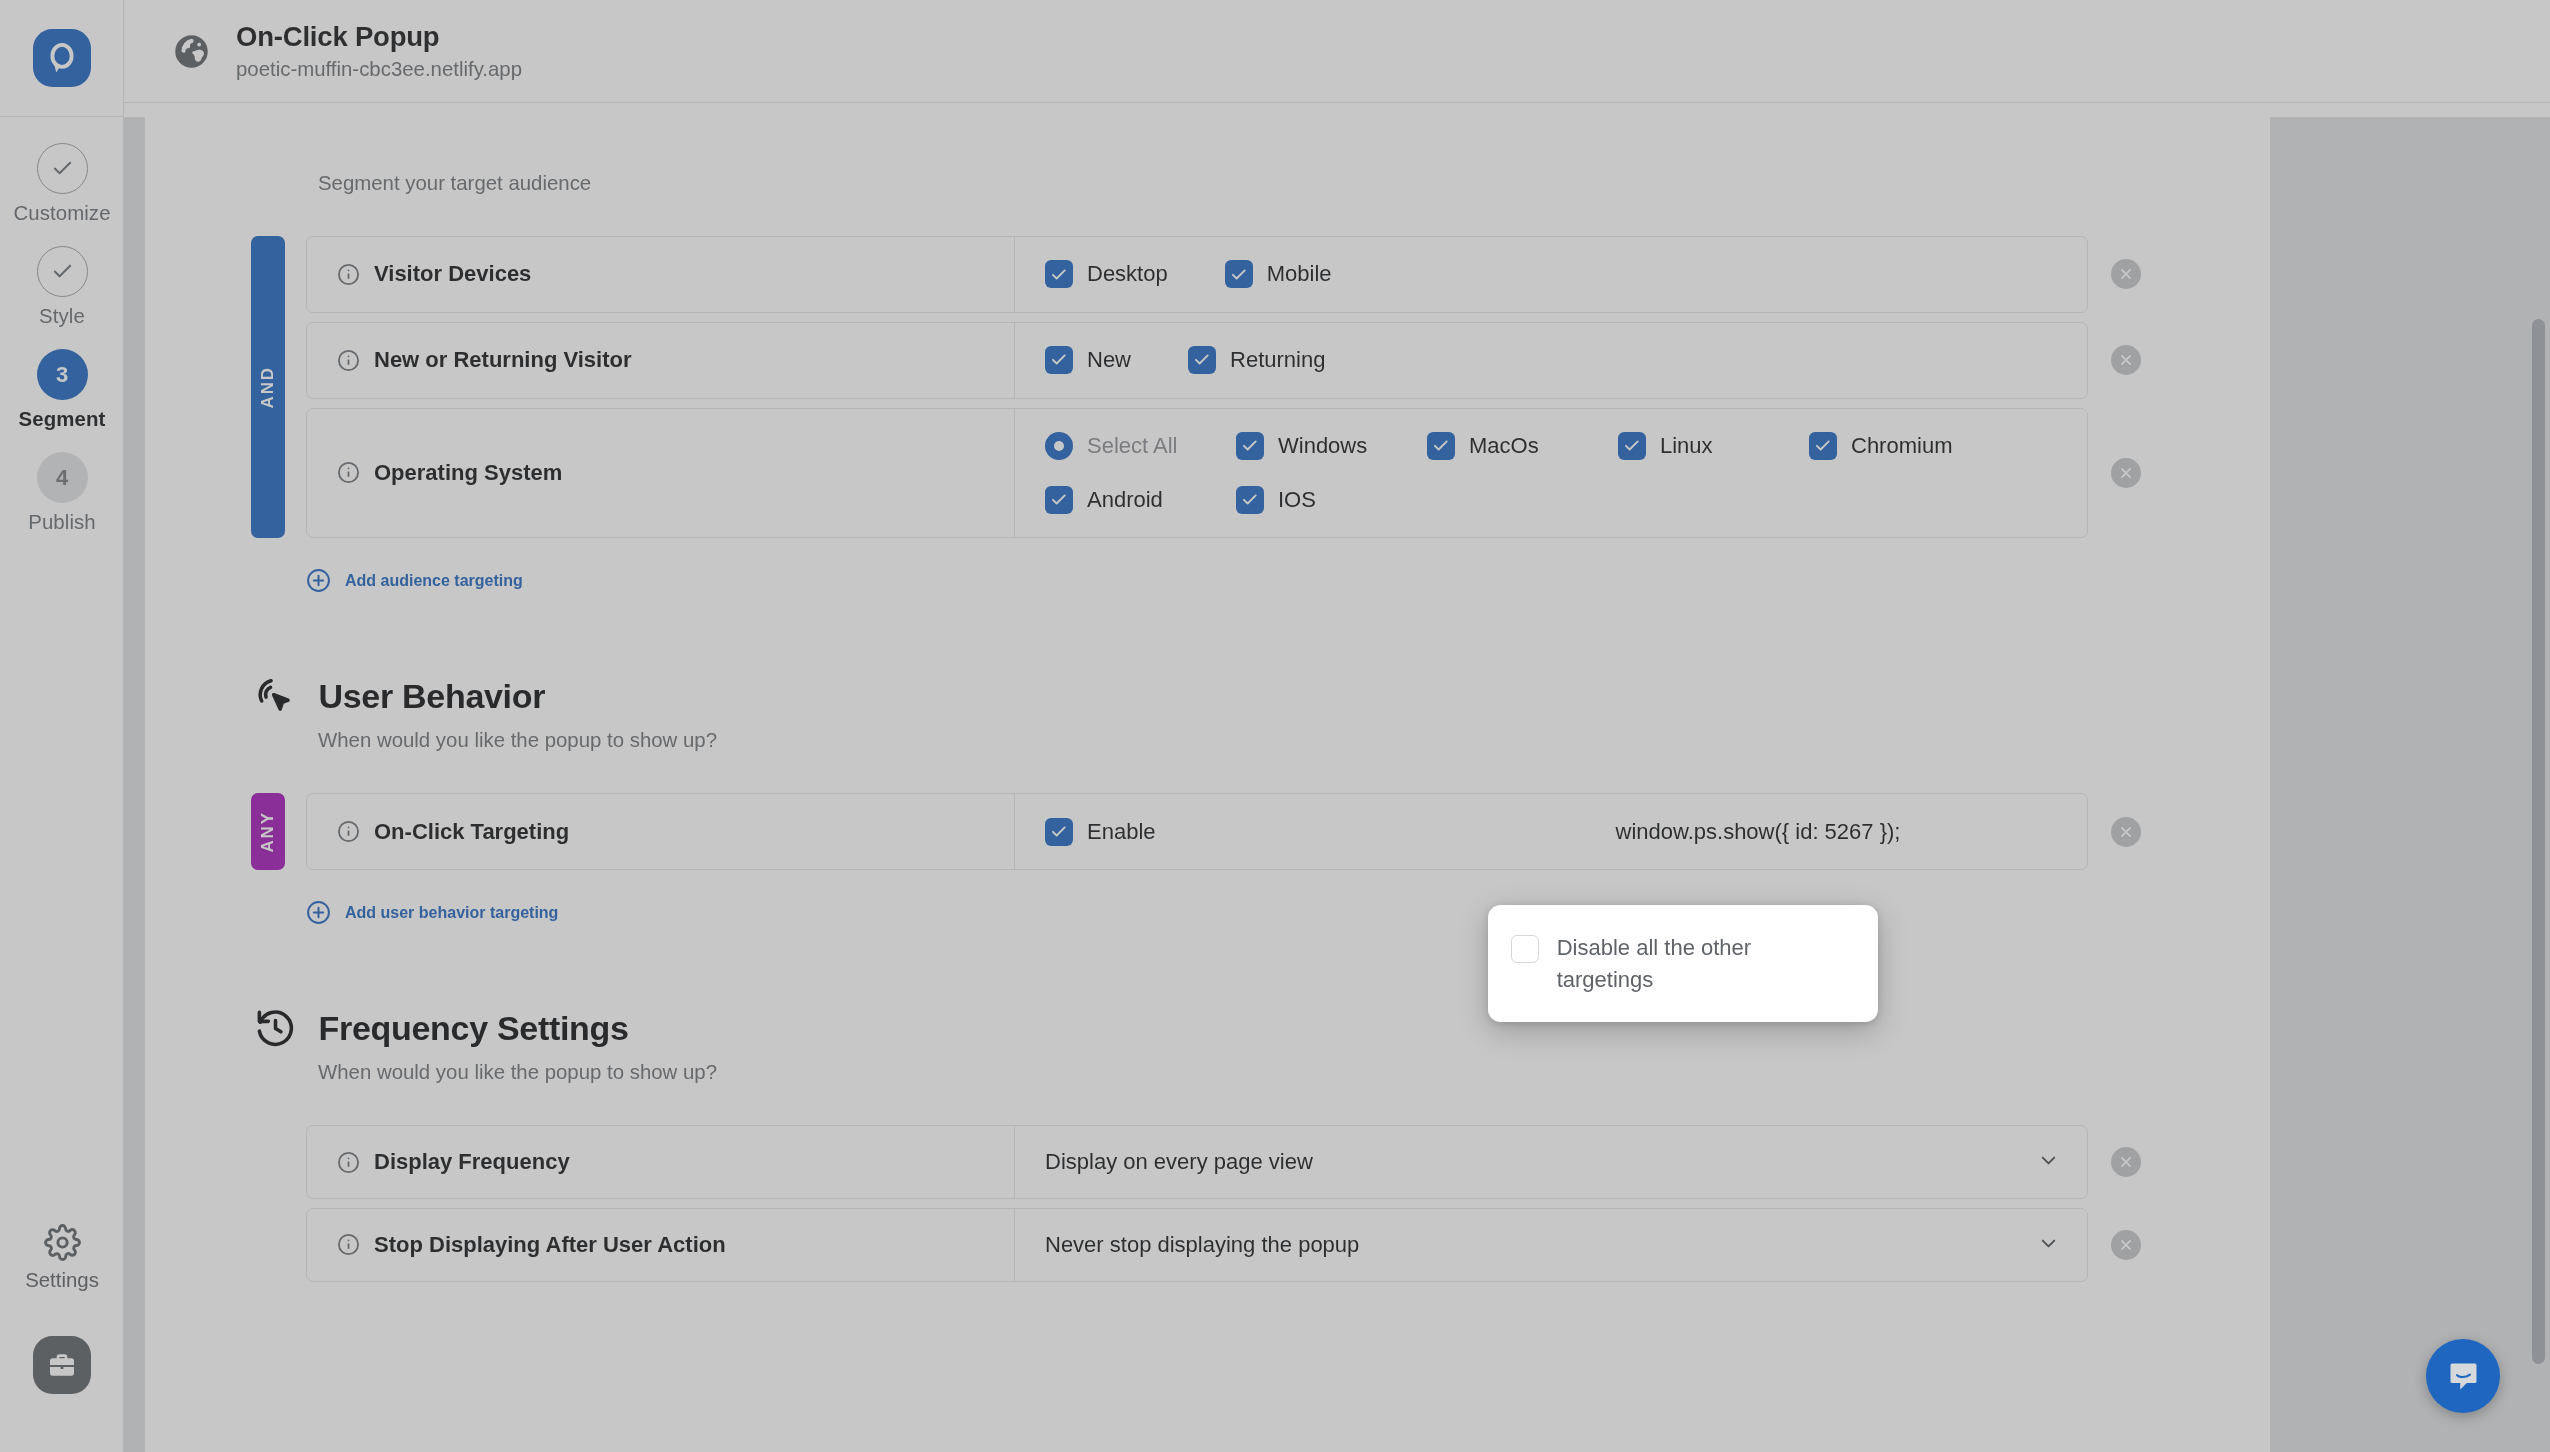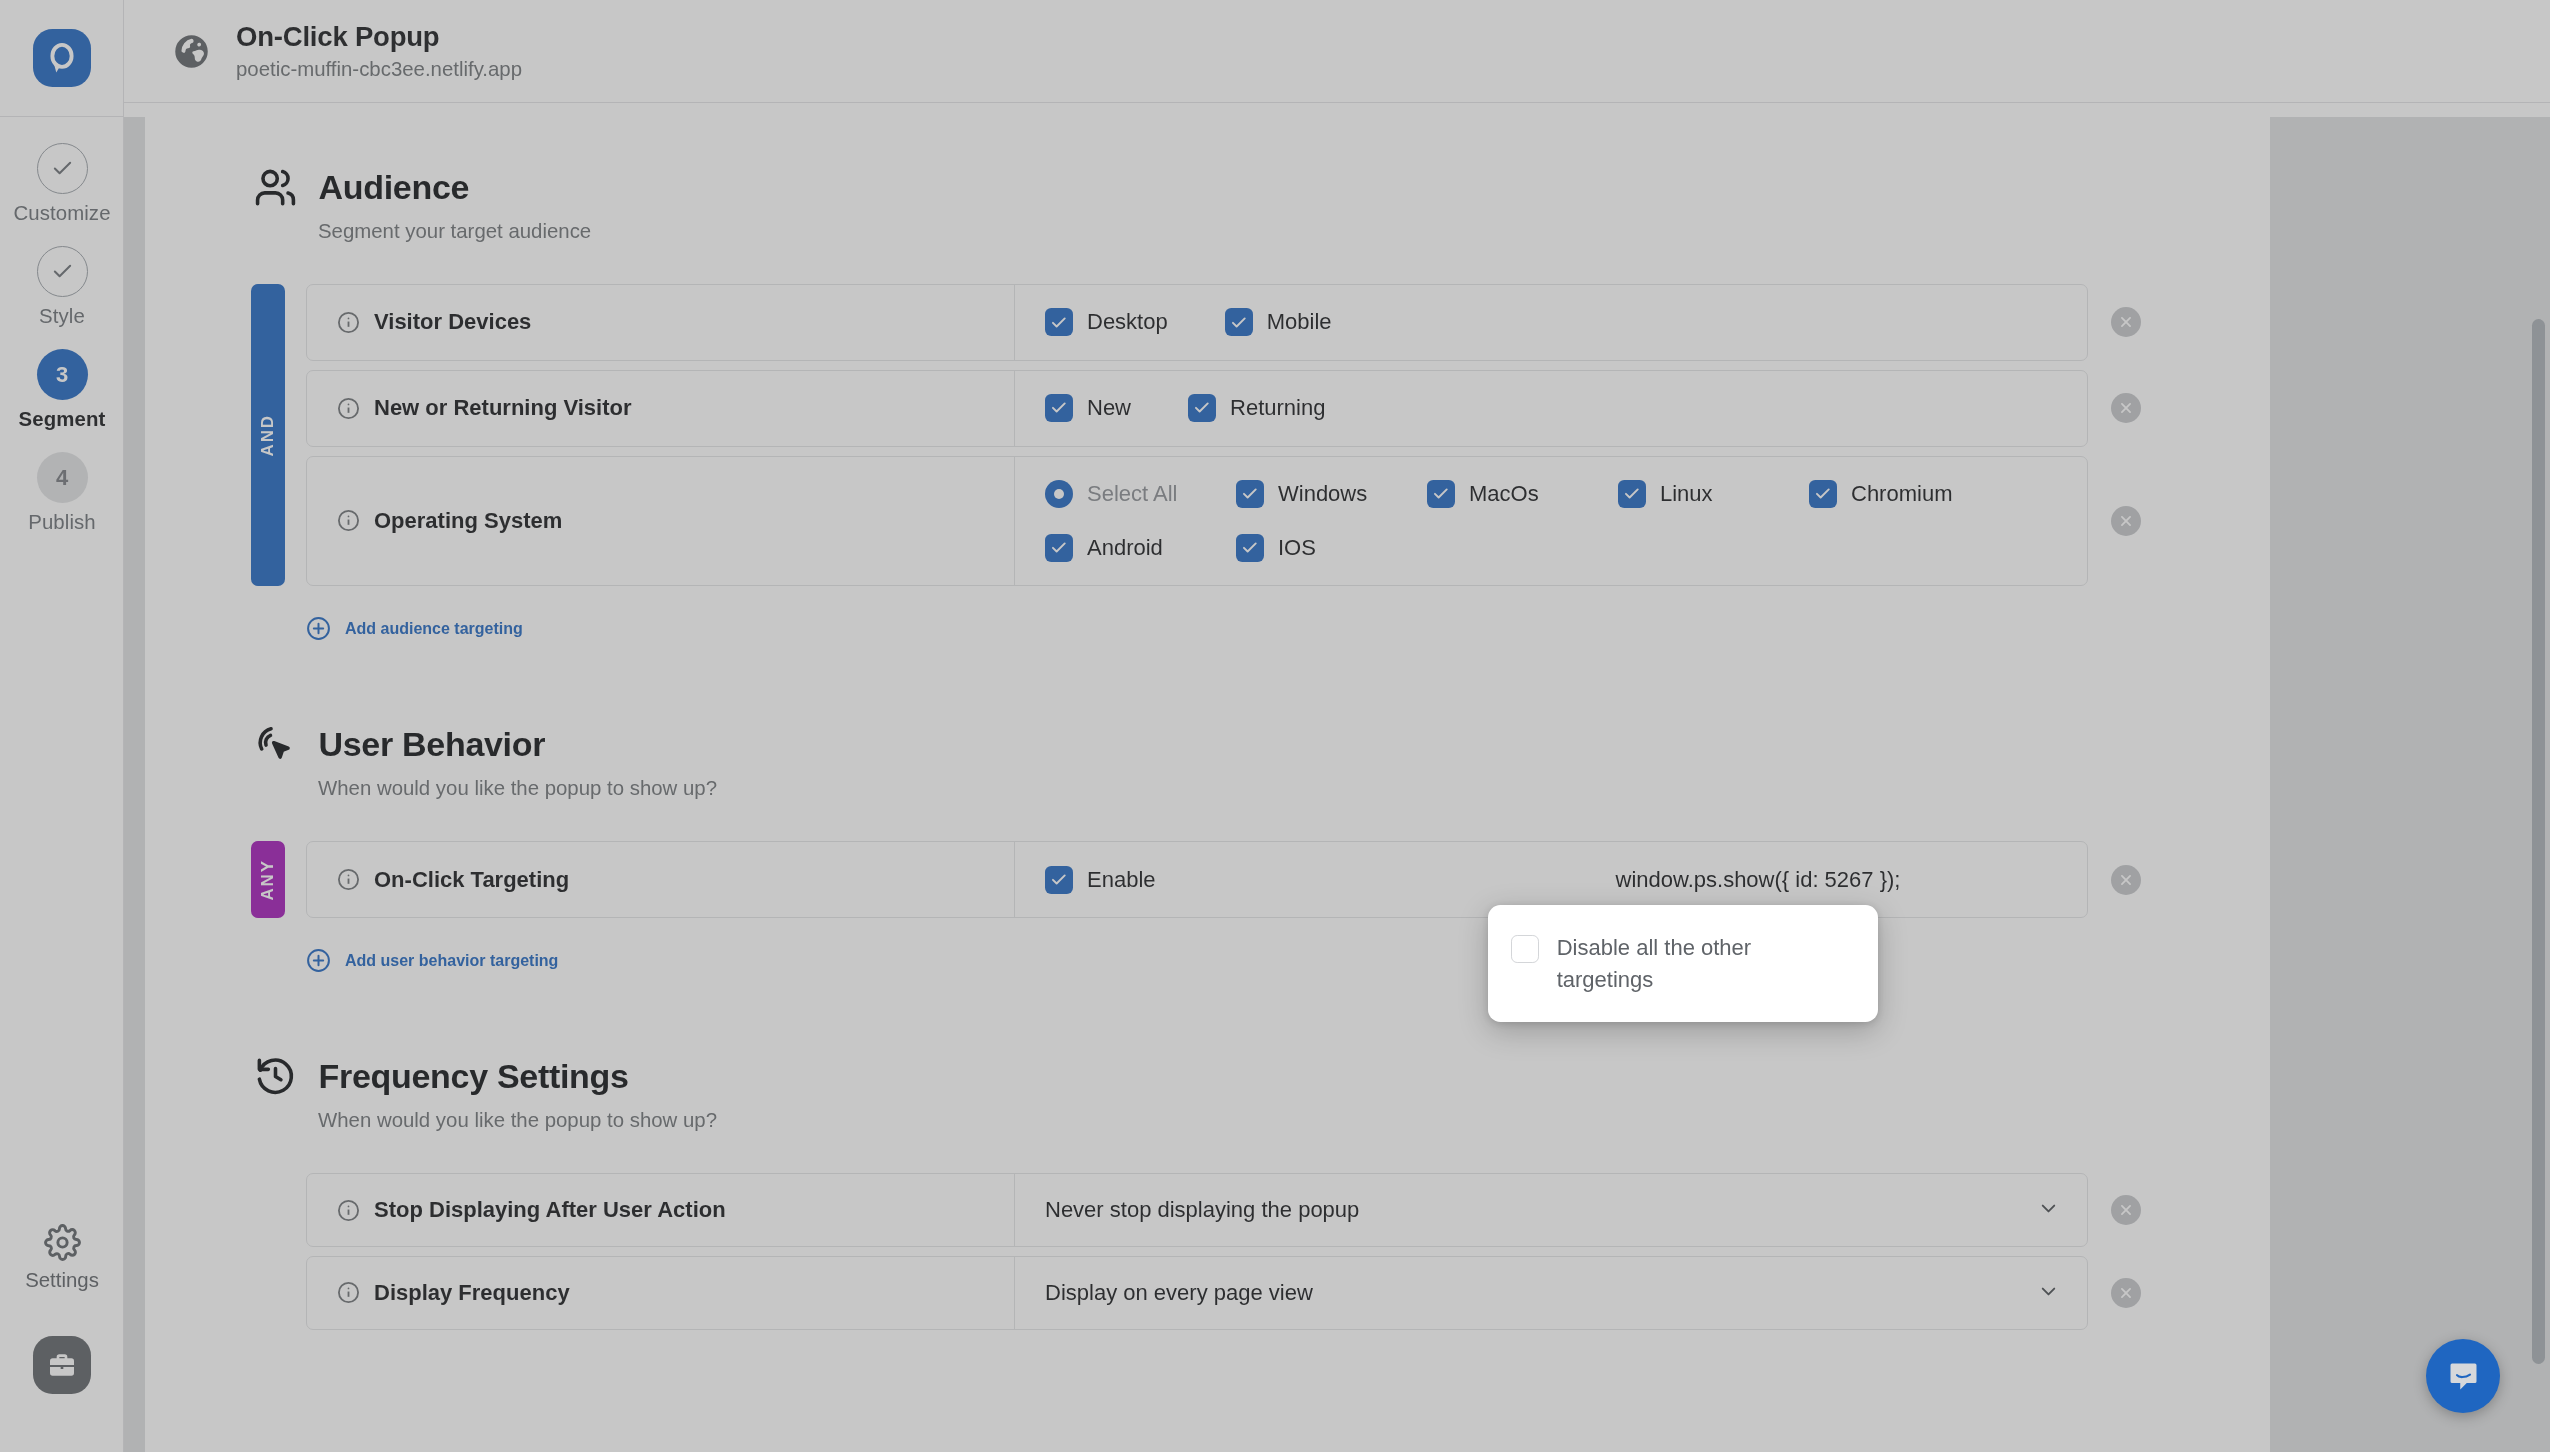--- a/index.html
+++ b/index.html
@@ -294,31 +294,20 @@
       <div id="page-title">On-Click Popup</div>
       <div id="page-url">poetic-muffin-cbc3ee.netlify.app</div>
     </div>
   </div>
 
   <div id="canvas">
     <div id="sheet">
       <div id="content">
 
         <div class="section" style="padding-top:46px;">
-          <div class="section-head">
-            <div class="section-icon">
-              <svg width="43" height="43" viewBox="0 0 24 24" fill="none" stroke="#0f1114" stroke-width="2" stroke-linecap="round" stroke-linejoin="round">
-                <path d="M16 21v-2a4 4 0 0 0-4-4H6a4 4 0 0 0-4 4v2"></path>
-                <circle cx="9" cy="7" r="4"></circle>
-                <path d="M22 21v-2a4 4 0 0 0-3-3.87"></path>
-                <path d="M16 3.13a4 4 0 0 1 0 7.75"></path>
-              </svg>
-            </div>
-            <div class="section-title">Audience</div>
-          </div>
           <div class="section-sub">Segment your target audience</div>
 
           <div class="rules">
             <div class="conj-badge conj-and">
               <span>AND</span>
             </div>
             <div class="rule-list">
 
               <div class="rule-row">
                 <div class="rule-card">
@@ -584,24 +573,24 @@
               <div class="rule-row">
                 <div class="rule-card">
                   <div class="rule-label">
                     <span class="info-icon">
                       <svg width="23" height="23" viewBox="0 0 24 24" fill="none" stroke="#6e7276" stroke-width="1.9">
                           <circle cx="12" cy="12" r="10"></circle>
                           <line x1="12" y1="11" x2="12" y2="16.5"></line>
                           <circle cx="12" cy="7.8" r="0.9" fill="#6e7276" stroke="none"></circle>
                         </svg>
                     </span>
-                    <span class="rule-label-text">Stop Displaying After User Action</span>
+                    <span class="rule-label-text">Display Frequency</span>
                   </div>
                   <div class="rule-value select-row">
-                    <span class="select-text">Never stop displaying the popup</span>
+                    <span class="select-text">Display on every page view</span>
                     <span class="caret">
                       <svg width="23" height="23" viewBox="0 0 24 24" fill="none" stroke="#4a4e53" stroke-width="2" stroke-linecap="round" stroke-linejoin="round">
                           <polyline points="6 9 12 15 18 9"></polyline>
                         </svg>
                     </span>
                   </div>
                 </div>
                 <div class="rule-remove">
                   <div class="remove-btn">
                     <svg width="14" height="14" viewBox="0 0 24 24" fill="none" stroke="#ffffff" stroke-width="3" stroke-linecap="round">
@@ -615,24 +604,24 @@
               <div class="rule-row">
                 <div class="rule-card">
                   <div class="rule-label">
                     <span class="info-icon">
                       <svg width="23" height="23" viewBox="0 0 24 24" fill="none" stroke="#6e7276" stroke-width="1.9">
                           <circle cx="12" cy="12" r="10"></circle>
                           <line x1="12" y1="11" x2="12" y2="16.5"></line>
                           <circle cx="12" cy="7.8" r="0.9" fill="#6e7276" stroke="none"></circle>
                         </svg>
                     </span>
-                    <span class="rule-label-text">Display Frequency</span>
+                    <span class="rule-label-text">Stop Displaying After User Action</span>
                   </div>
                   <div class="rule-value select-row">
-                    <span class="select-text">Display on every page view</span>
+                    <span class="select-text">Never stop displaying the popup</span>
                     <span class="caret">
                       <svg width="23" height="23" viewBox="0 0 24 24" fill="none" stroke="#4a4e53" stroke-width="2" stroke-linecap="round" stroke-linejoin="round">
                           <polyline points="6 9 12 15 18 9"></polyline>
                         </svg>
                     </span>
                   </div>
                 </div>
                 <div class="rule-remove">
                   <div class="remove-btn">
                     <svg width="14" height="14" viewBox="0 0 24 24" fill="none" stroke="#ffffff" stroke-width="3" stroke-linecap="round">

